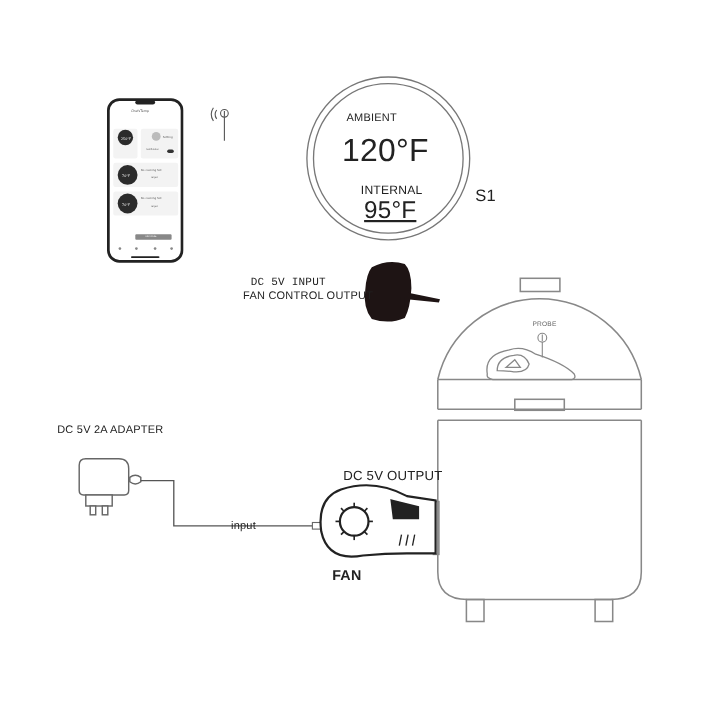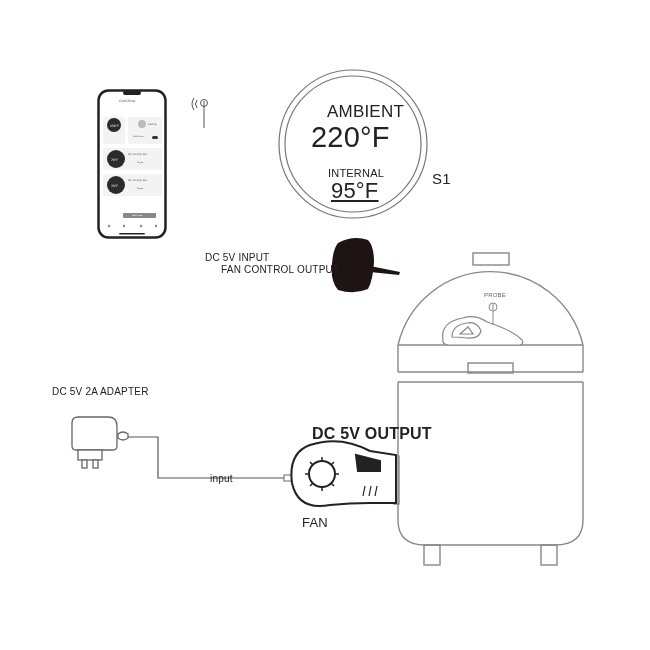--- a/index.html
+++ b/index.html
@@ -115,28 +115,28 @@
     <line x1="322" y1="487" x2="322" y2="491"></line>
     <line x1="305" y1="474" x2="309" y2="474"></line>
     <line x1="335" y1="474" x2="339" y2="474"></line>
     <line x1="310" y1="462" x2="313" y2="465"></line>
     <line x1="331" y1="483" x2="334" y2="486"></line>
     <line x1="334" y1="462" x2="331" y2="465"></line>
     <line x1="313" y1="483" x2="310" y2="486"></line>
   </g>
 </svg>
 
-<div class="lbl" style="left:327px;top:102px;font-size:17px;">AMBIENT</div>
-<div class="lbl" style="left:311px;top:121px;font-size:29px;">220°F</div>
+<div class="lbl" style="left:315px;top:102px;font-size:10px;">AMBIENT</div>
+<div class="lbl" style="left:311px;top:121px;font-size:29px;">120°F</div>
 <div class="lbl" style="left:328px;top:167px;font-size:11px;">INTERNAL</div>
 <div class="lbl" style="left:331px;top:178px;font-size:22px;text-decoration:underline;">95°F</div>
 <div class="lbl" style="left:432px;top:138px;font-size:15px;margin-top:32px;">S1</div>
 
-<div class="lbl" style="left:205px;top:252px;font-size:10px;">DC 5V INPUT</div>
+<div class="lbl" style="left:228px;top:252px;font-size:10px;font-family:Liberation Mono, monospace;">DC 5V INPUT</div>
 <div class="lbl" style="left:221px;top:264px;font-size:10px;text-align:right;">FAN CONTROL OUTPUT</div>
 
 <div class="lbl" style="left:484px;top:292px;font-size:6px;color:#666;">PROBE</div>
 
 <div class="lbl" style="left:52px;top:386px;font-size:10px;">DC 5V 2A ADAPTER</div>
 <div class="lbl" style="left:210px;top:473px;font-size:10px;text-align:right;">input</div>
 
-<div class="lbl" style="left:312px;top:425px;font-size:16px;font-weight:bold;">DC 5V OUTPUT</div>
-<div class="lbl" style="left:302px;top:515px;font-size:13px;">FAN</div>
+<div class="lbl" style="left:312px;top:425px;font-size:12px;">DC 5V OUTPUT</div>
+<div class="lbl" style="left:302px;top:515px;font-size:13px;font-weight:bold;">FAN</div>
 
 </body></html>

